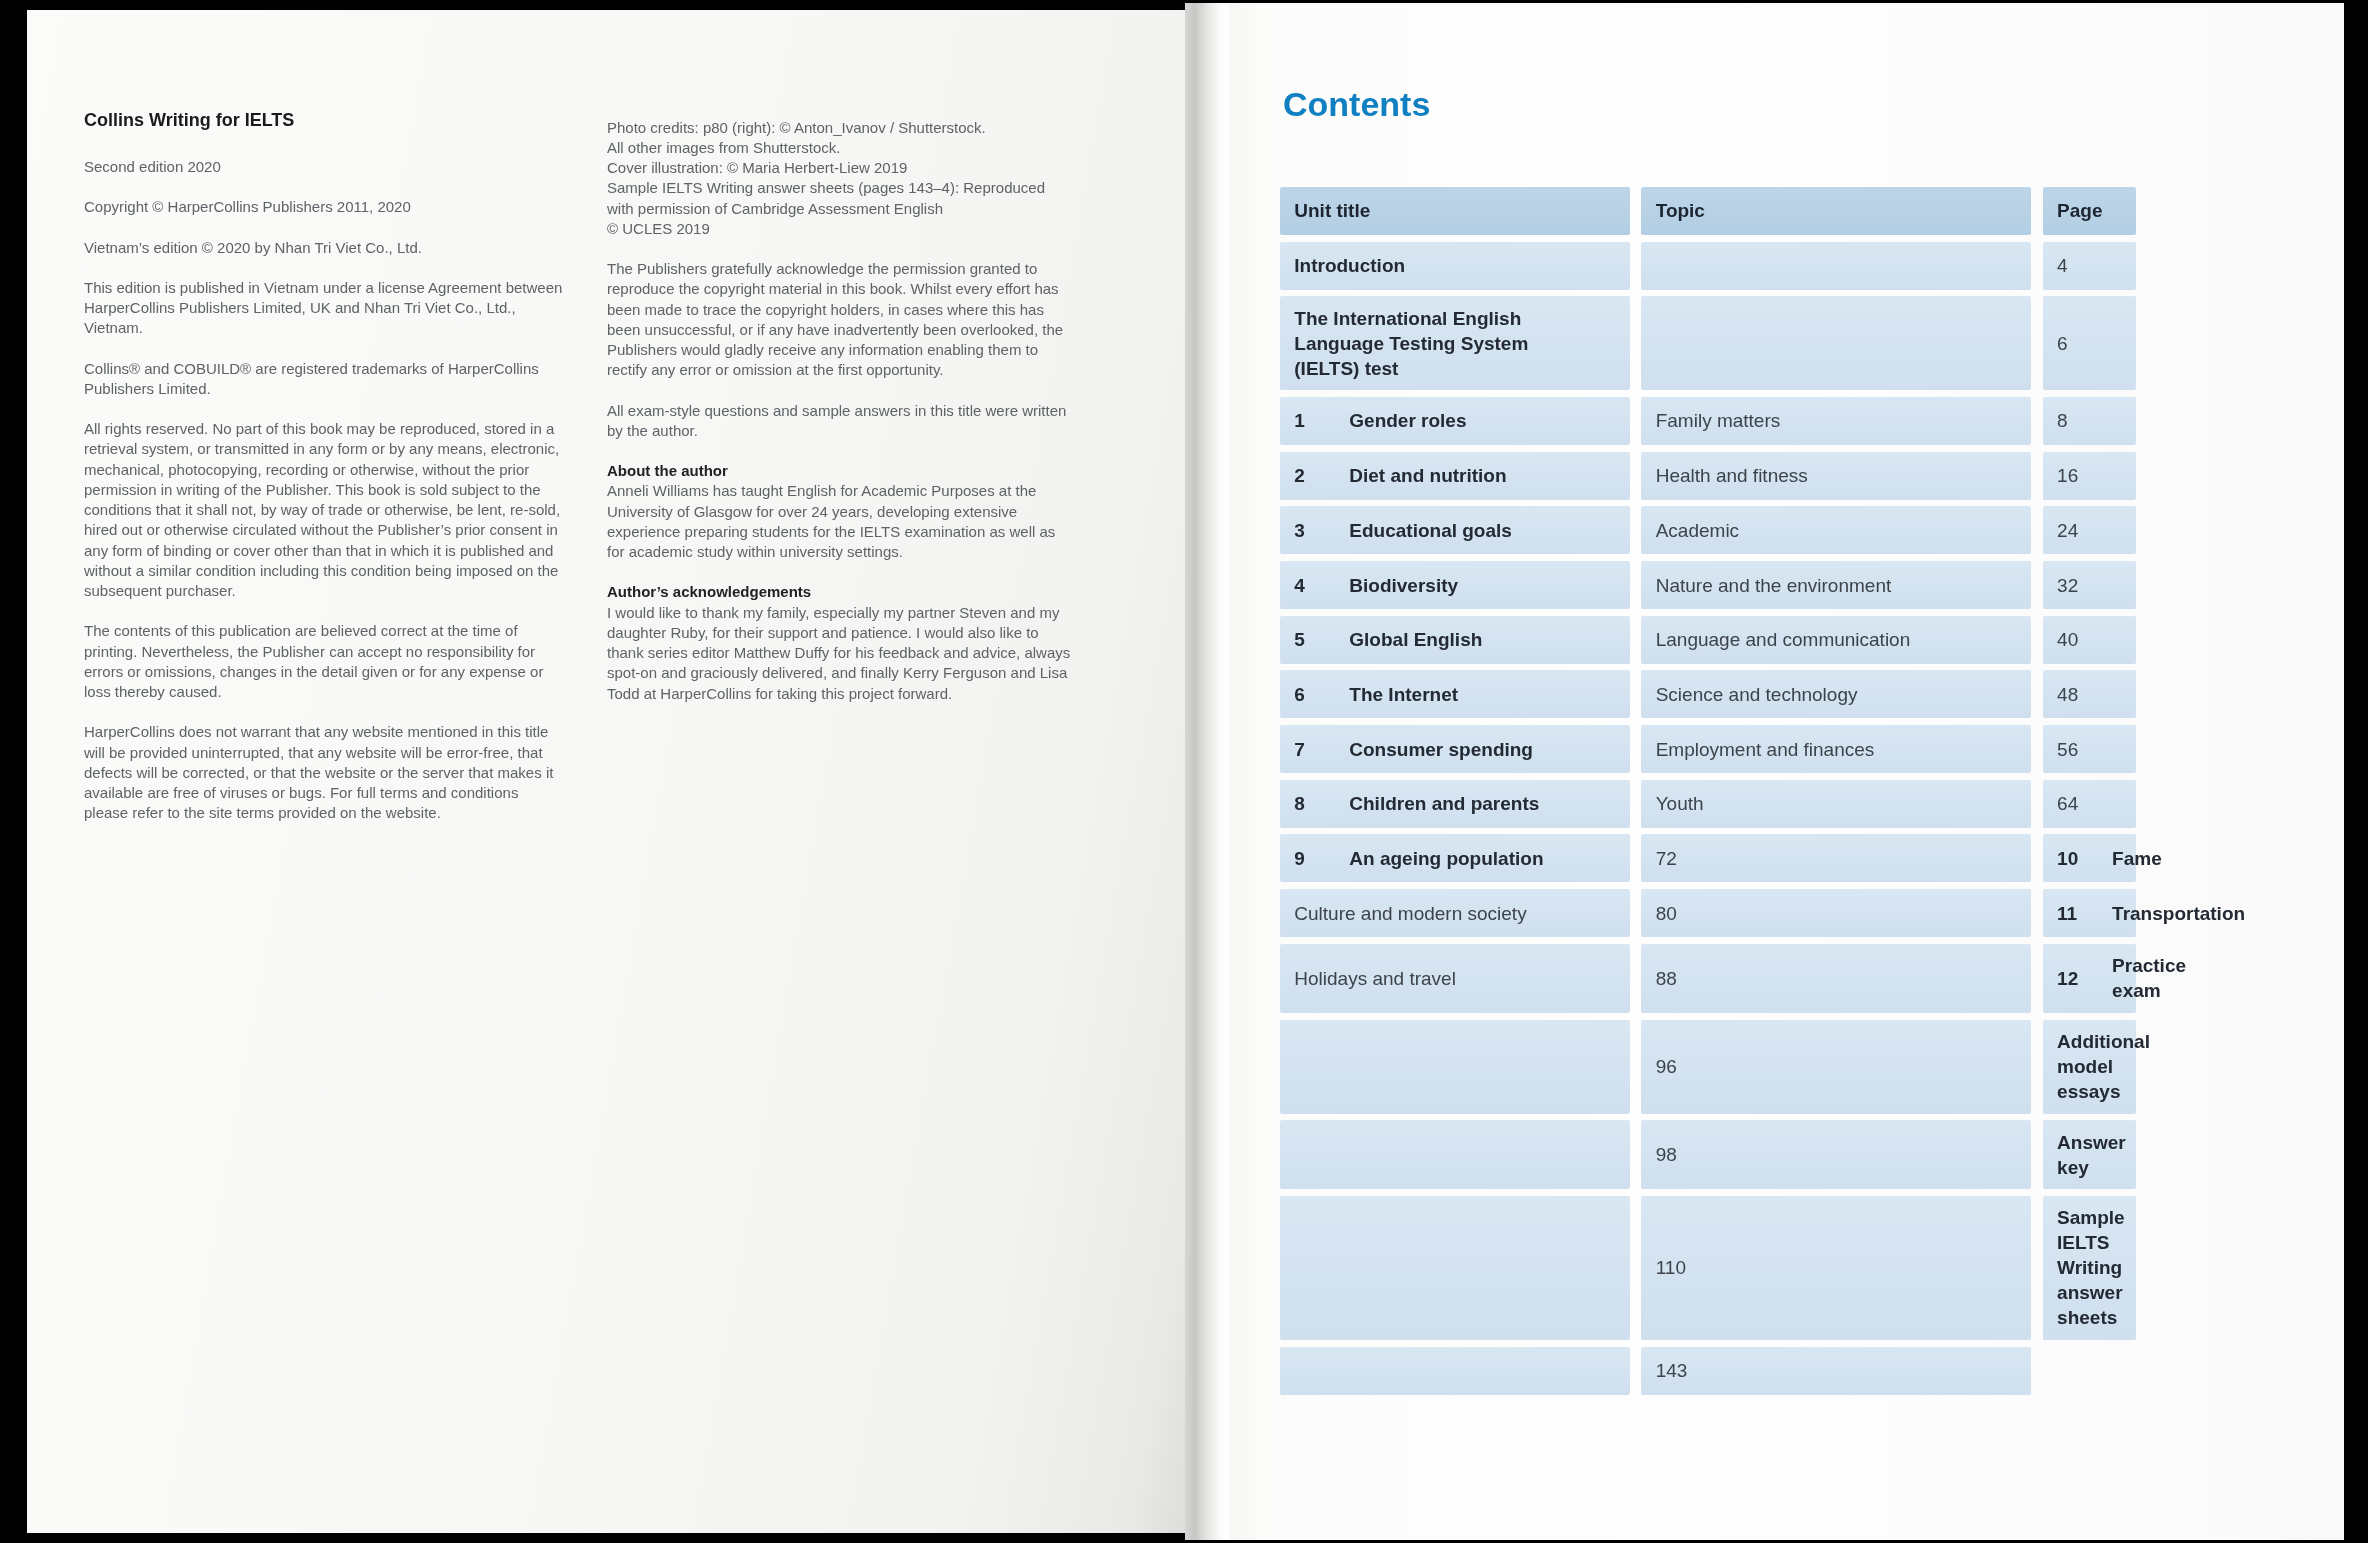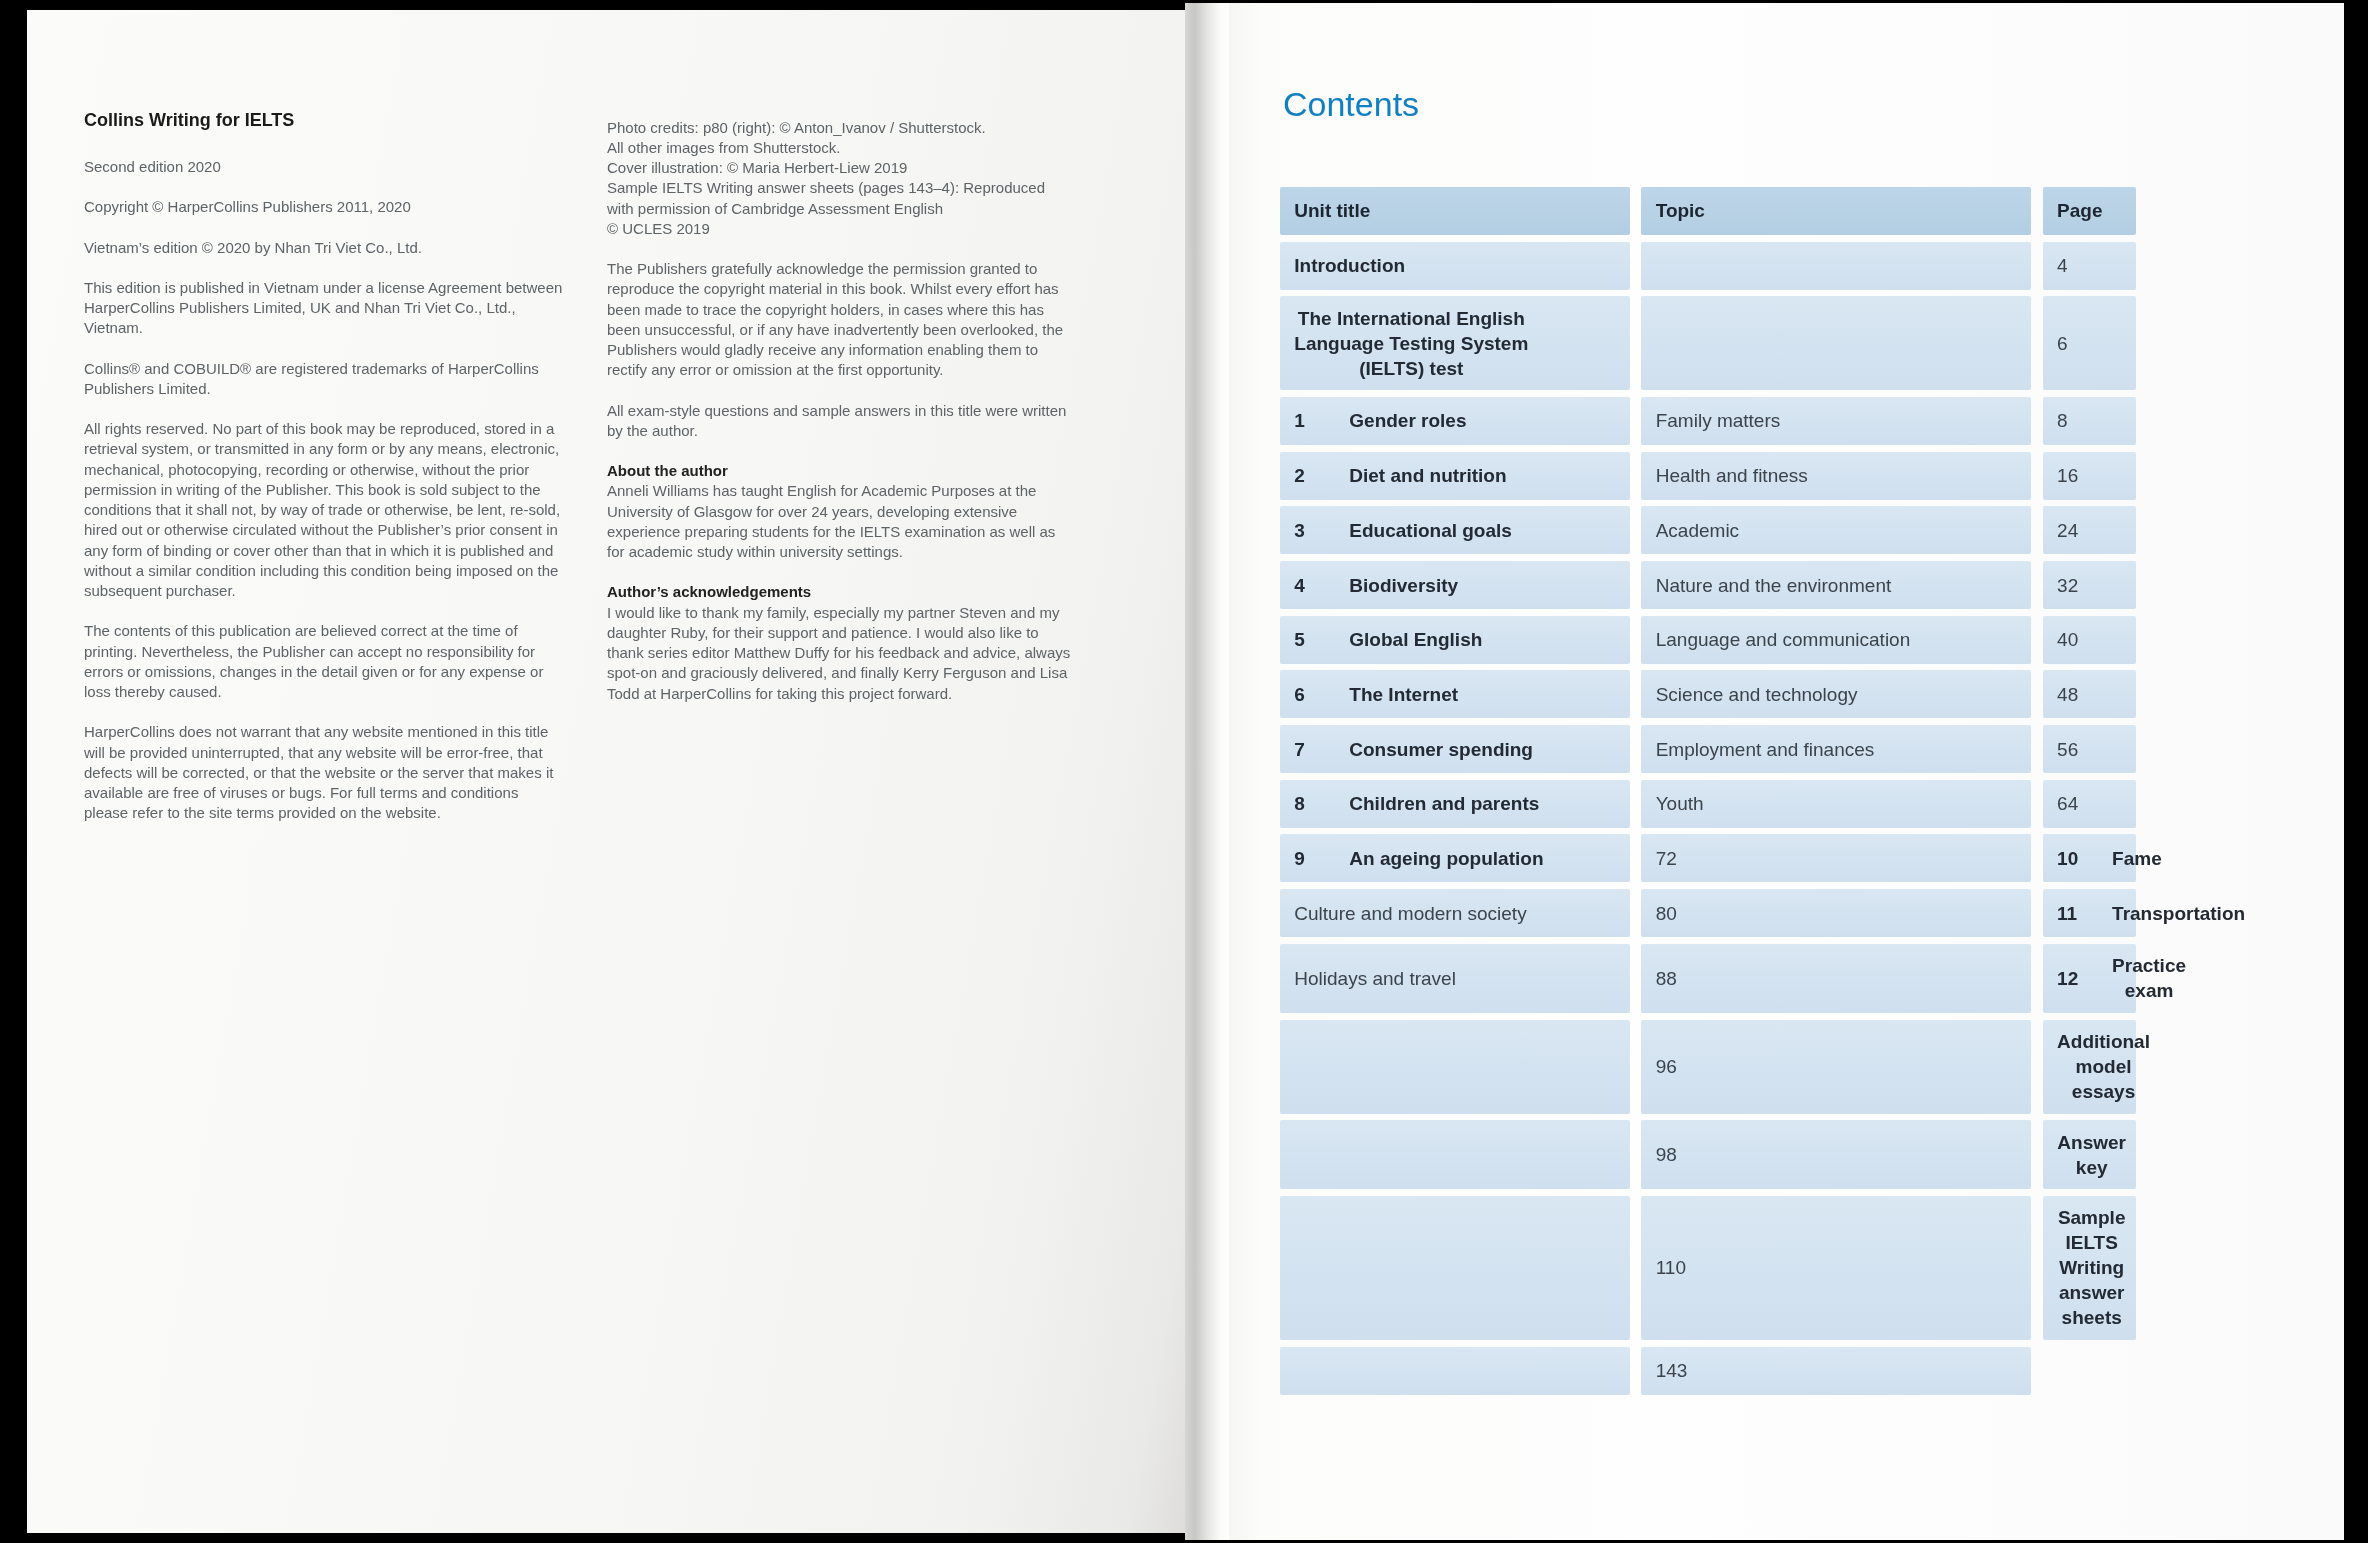--- a/index.html
+++ b/index.html
@@ -36,21 +36,21 @@
     font-size:18px;font-weight:bold;color:#1b1b1b;
     margin:1px 0 26px 0;line-height:1.2;
   }
   .subhead{font-size:15px;font-weight:bold;color:#222;margin:0;line-height:1.35;}
   .section{margin:0 0 20px 0;}
   .section p{margin:0;}
 
   
   .contents-title{
     position:absolute;left:54px;top:82px;margin:0;
-    font-size:34px;font-weight:normal;letter-spacing:0;
+    font-size:34px;font-weight:bold;letter-spacing:0;
   }
   .toc{
     position:absolute;left:51px;top:184px;width:856px;
     display:grid;
     grid-template-columns:350px 390px 93px;
     column-gap:11.4px;row-gap:6.7px;
   }
   .th,.td{
     box-sizing:border-box;
     min-height:48px;
@@ -62,21 +62,21 @@
   }
   .th{
     background:linear-gradient(180deg,#bdd5e8 0%,#b3cee3 100%);
     font-weight:bold;color:#1d2530;
   }
   .td{
     background:linear-gradient(180deg,#d9e7f3 0%,#cfdfee 100%);
     color:#3c434b;
   }
   .td .num{flex:0 0 55px;font-weight:bold;color:#232a33;}
-  .td .ttl{font-weight:bold;color:#232a33;text-align:center;}
+  .td .ttl{font-weight:bold;color:#232a33;}
   .td.topic,.td.pagenum{font-weight:normal;}
 </style>
 </head>
 <body>
 
 <div class="spread">
 
   <div class="page-left">
     <div class="col col1">
       <h1 class="book-title">Collins Writing for IELTS</h1>

